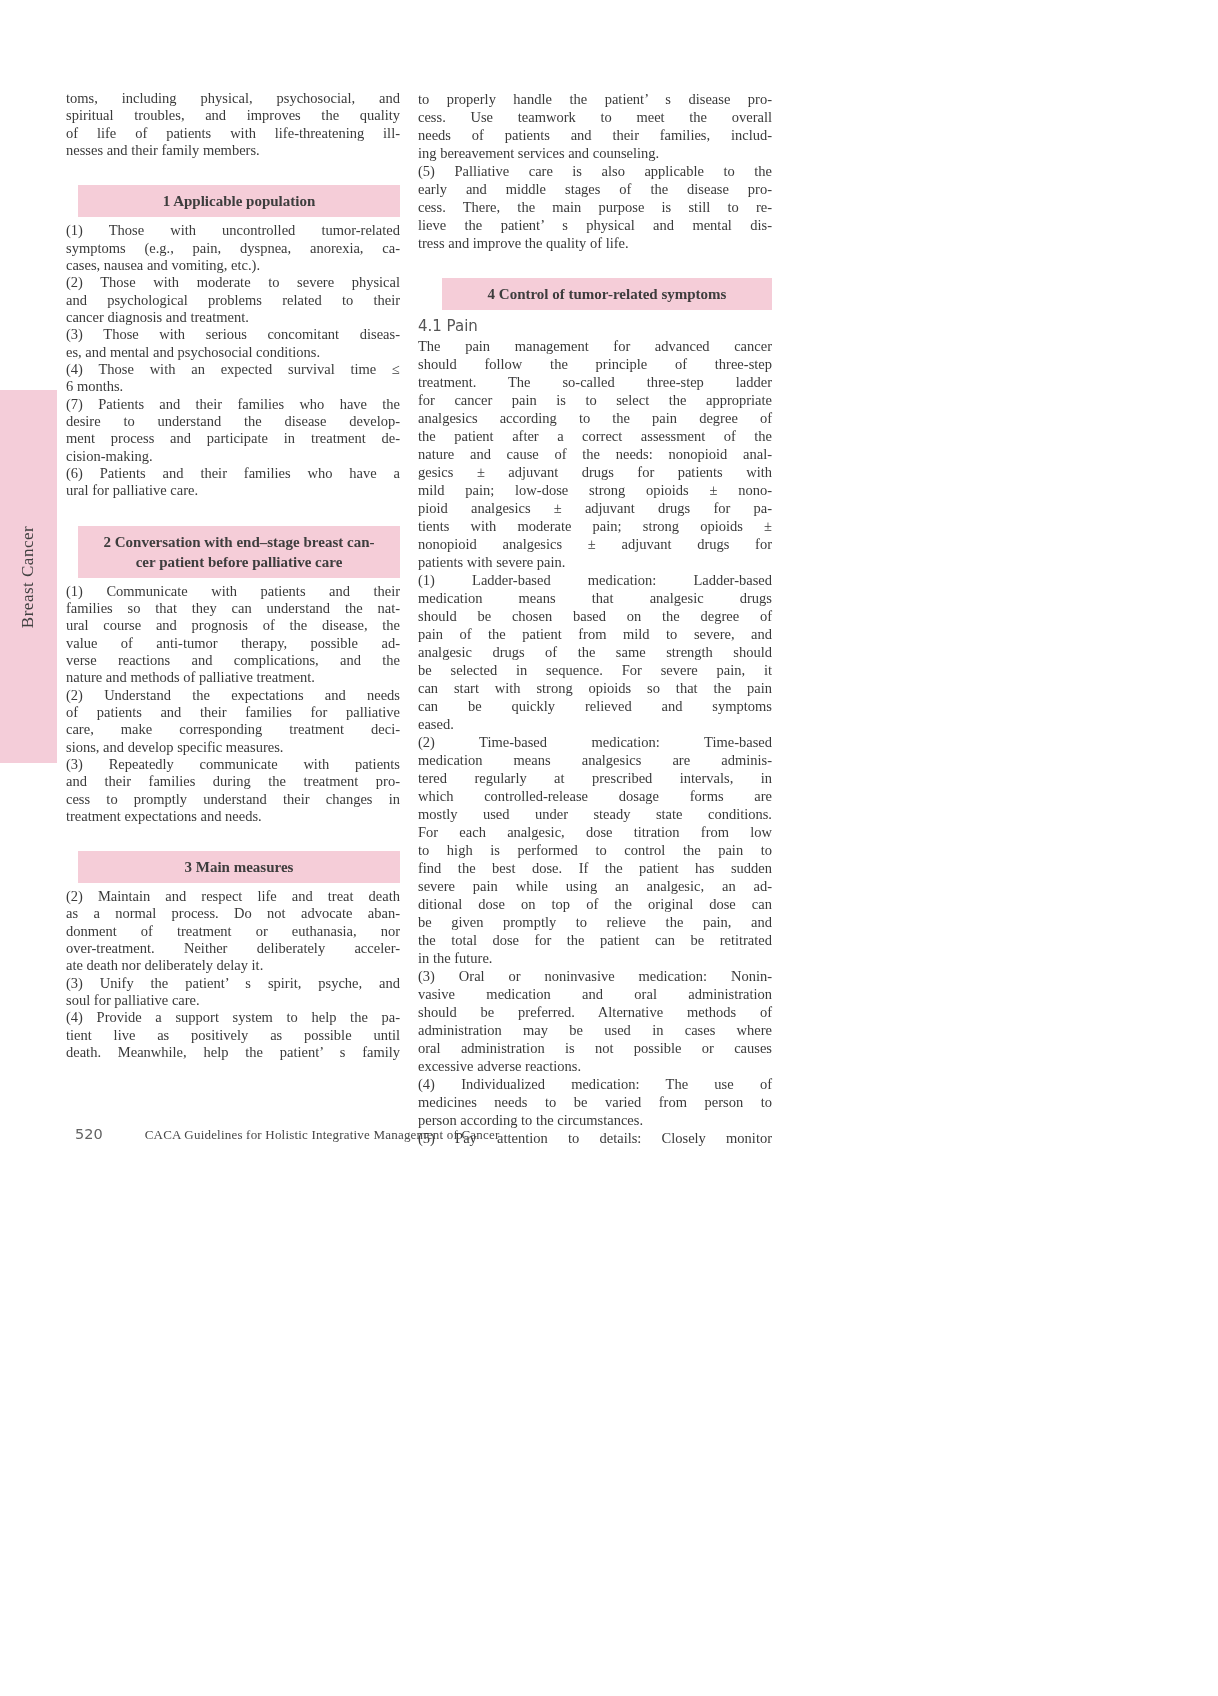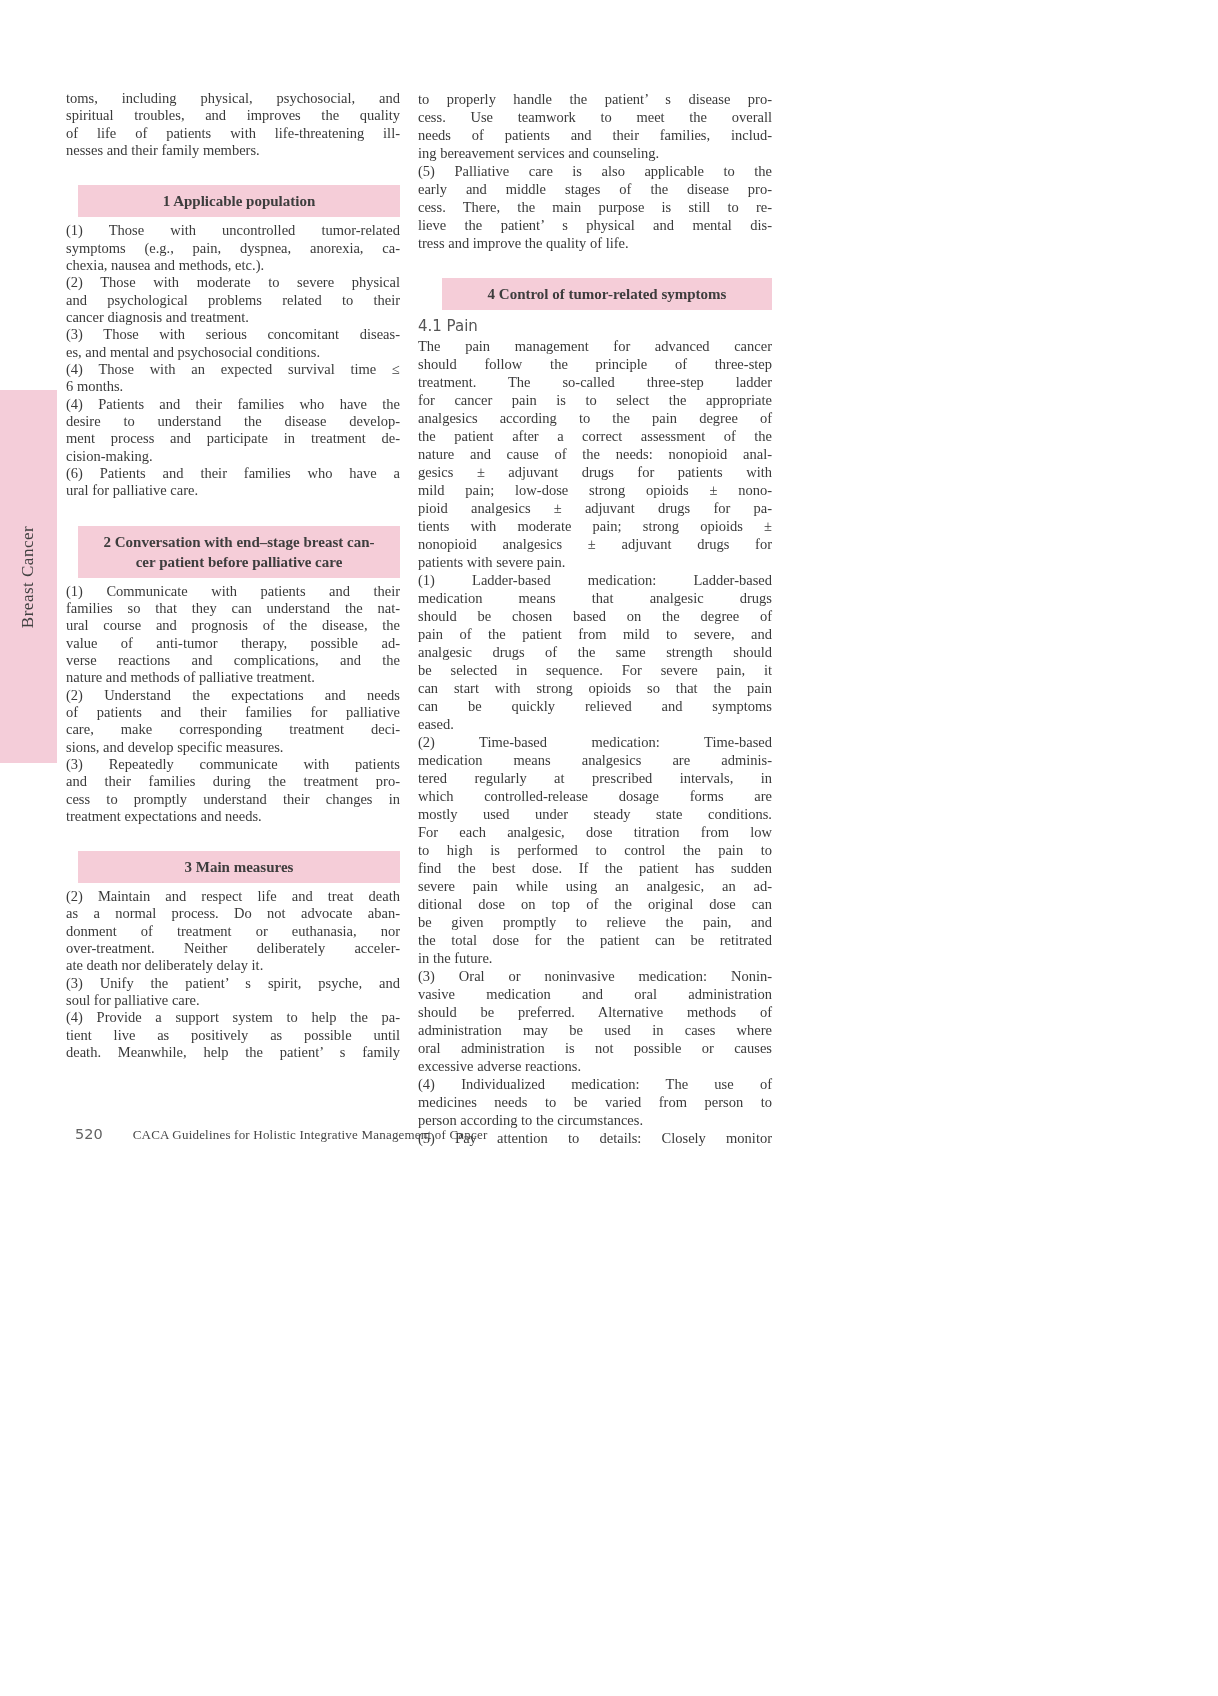--- a/index.html
+++ b/index.html
@@ -37,21 +37,21 @@
   #col-right .band{margin-left:24px;}
   .band-line{text-align:center;}
   .subhead{
     font-family:"DejaVu Sans",sans-serif;
     font-size:15px;line-height:22px;color:#555555;
     margin:5px 0 0 0;
   }
   
   .footer{
     position:absolute;left:75px;top:1126px;
-    display:flex;align-items:baseline;gap:30px;text-align:center;
+    display:flex;align-items:baseline;gap:42px;text-align:center;
   }
   .pnum{font-family:"DejaVu Sans",sans-serif;font-size:14.5px;color:#636363;}
   .ftitle{font-family:"Liberation Serif",serif;font-size:13px;color:#474747;letter-spacing:.2px;}
 </style>
 </head>
 <body>
 
 <div class="page">
 
   <div class="tab">
@@ -64,37 +64,37 @@
         <div class="ln">spiritual troubles, and improves the quality</div>
         <div class="ln">of life of patients with life-threatening ill-</div>
         <div class="ln end">nesses and their family members.</div>
       </div>
       <div class="band">
         <div class="band-line">1 Applicable population</div>
       </div>
       <div class="para">
         <div class="ln">(1) Those with uncontrolled tumor-related</div>
         <div class="ln">symptoms (e.g., pain, dyspnea, anorexia, ca-</div>
-        <div class="ln end">chexia, nausea and methods, etc.).</div>
+        <div class="ln end">cases, nausea and vomiting, etc.).</div>
       </div>
       <div class="para">
         <div class="ln">(2) Those with moderate to severe physical</div>
         <div class="ln">and psychological problems related to their</div>
         <div class="ln end">cancer diagnosis and treatment.</div>
       </div>
       <div class="para">
         <div class="ln">(3) Those with serious concomitant diseas-</div>
         <div class="ln end">es, and mental and psychosocial conditions.</div>
       </div>
       <div class="para">
         <div class="ln">(4) Those with an expected survival time ≤</div>
         <div class="ln end">6 months.</div>
       </div>
       <div class="para">
-        <div class="ln">(4) Patients and their families who have the</div>
+        <div class="ln">(7) Patients and their families who have the</div>
         <div class="ln">desire to understand the disease develop-</div>
         <div class="ln">ment process and participate in treatment de-</div>
         <div class="ln end">cision-making.</div>
       </div>
       <div class="para">
         <div class="ln">(6) Patients and their families who have a</div>
         <div class="ln end">ural for palliative care.</div>
       </div>
       <div class="band">
         <div class="band-line">2 Conversation with end–stage breast can-</div>

